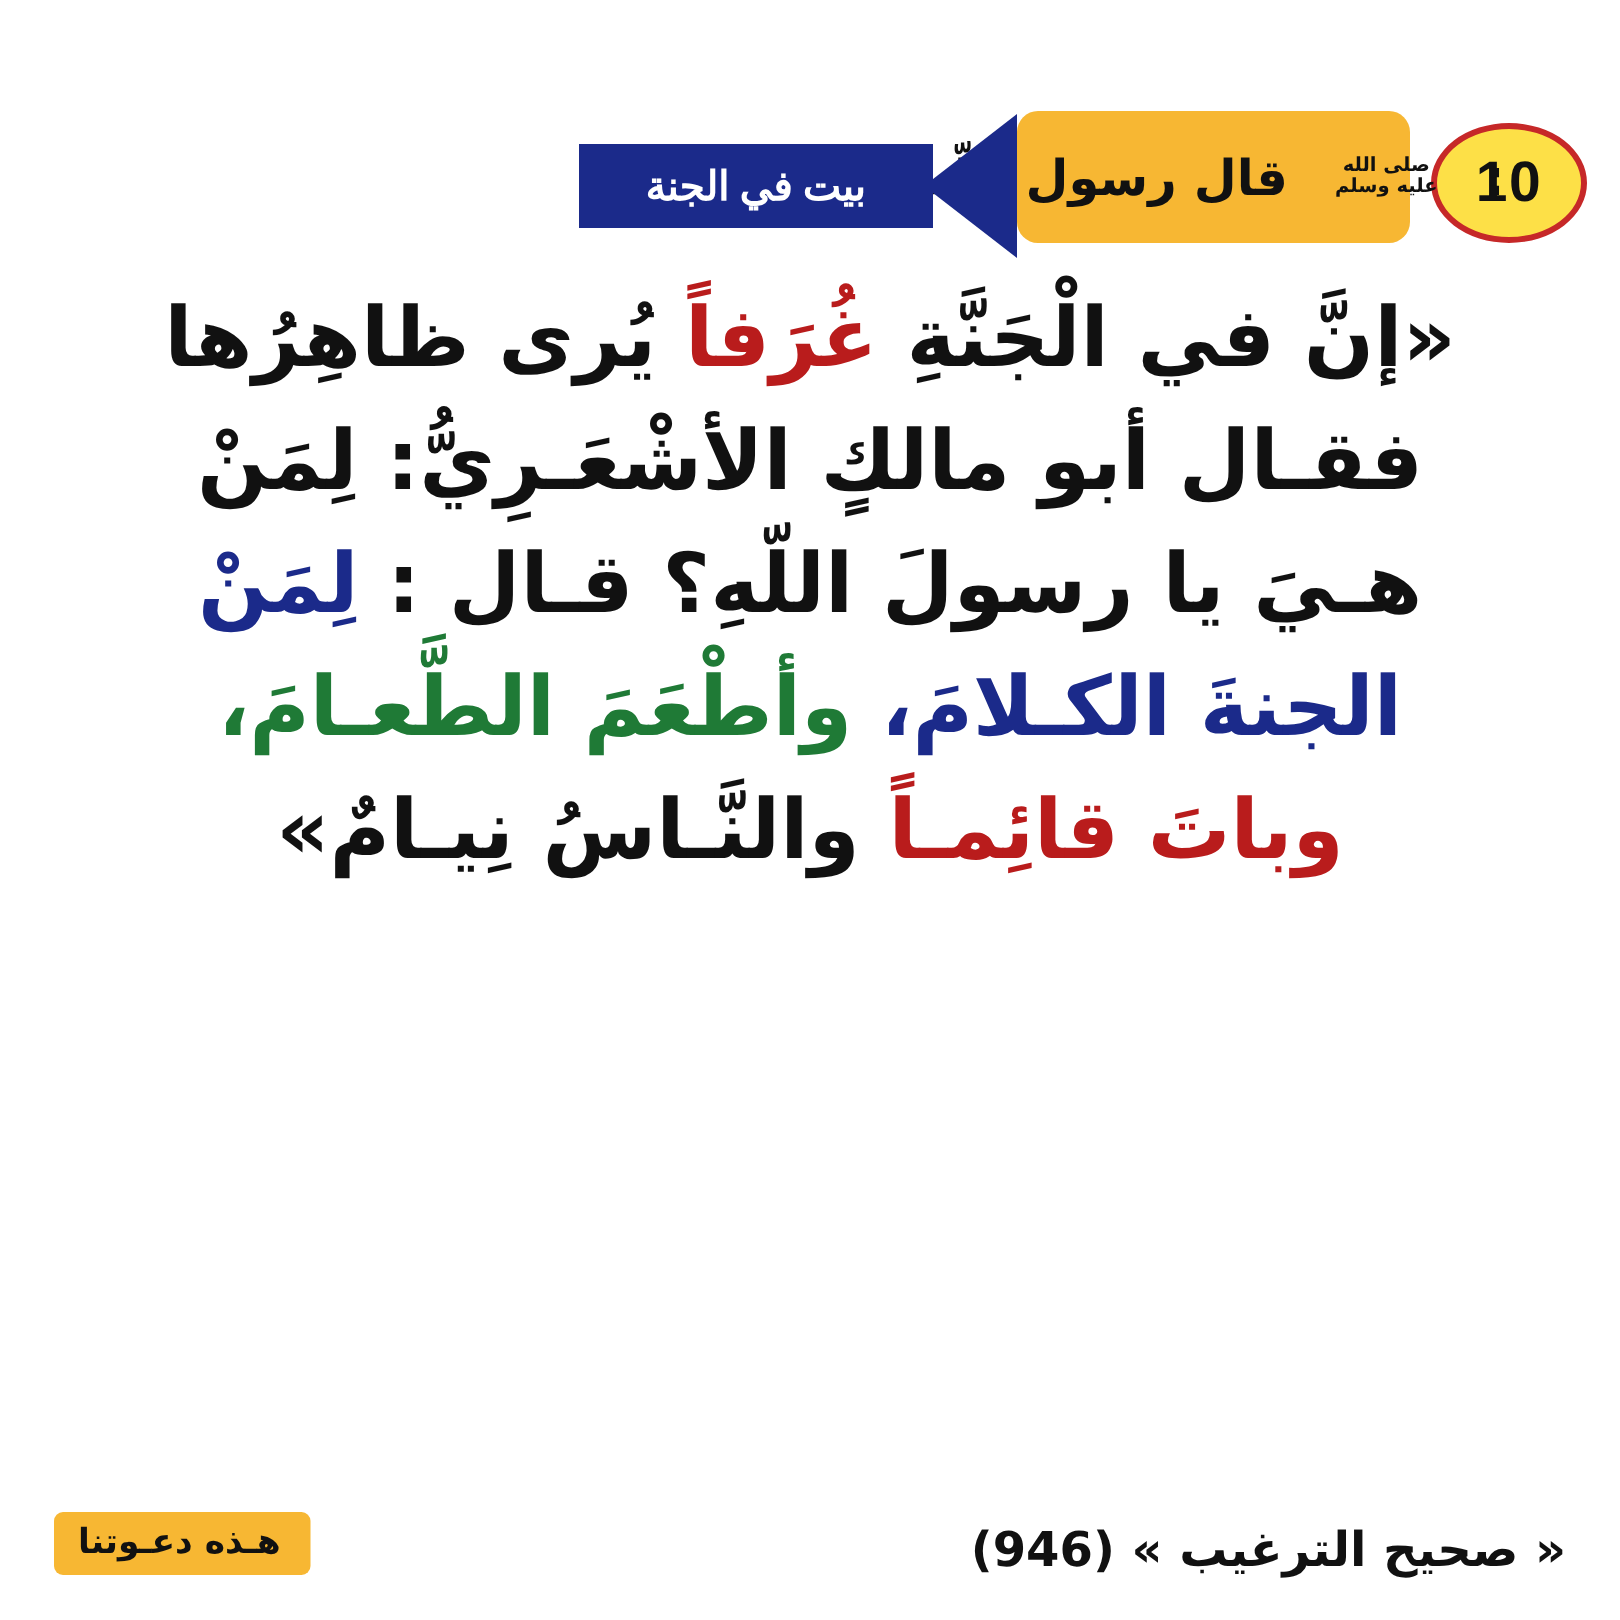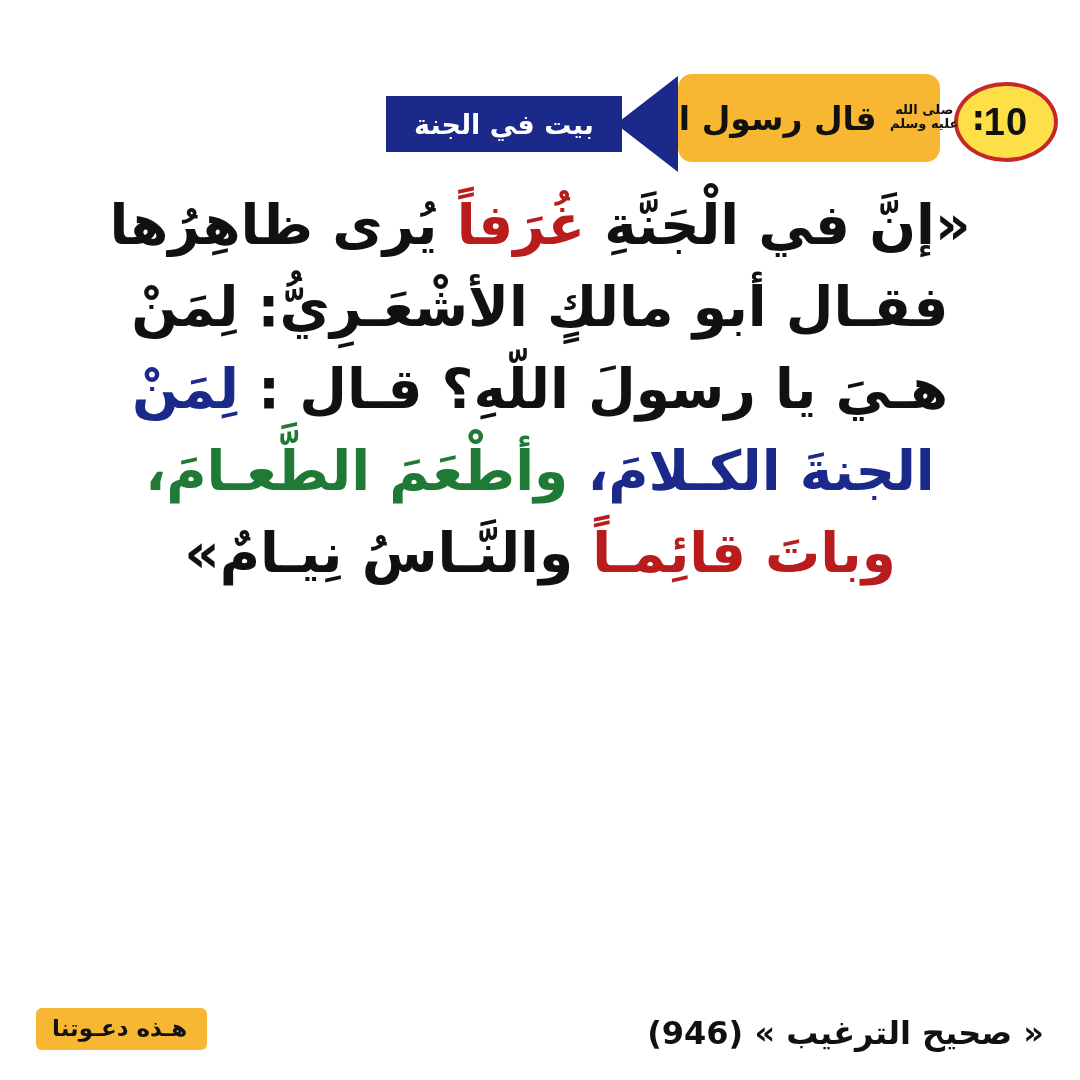--- a/index.html
+++ b/index.html
@@ -73,35 +73,36 @@
     white-space: nowrap;
     padding: 0 6px;
   }
   .title-plaque .salla {
     font-size: 17px;
     color: #111;
     line-height: 1.0;
     text-align: center;
     display: inline-block;
     transform: translateY(-2px);
-    margin: 0 2px;
+    margin: 0 20px;
   }
   .title-plaque .salla small {
     display: block;
     font-size: 13px;
     line-height: 1.05;
   }
 
   
   .arrow-banner {
     position: absolute;
     top: 52px;
     right: 404px;
     width: 290px;
     height: 72px;
+    font-family: Liberation Serif, serif;
   }
   .arrow-banner .body {
     position: absolute;
     top: 8px;
     right: 54px;
     left: 0;
     height: 56px;
     background: #1b2a8a;
     display: flex;
     align-items: center;

